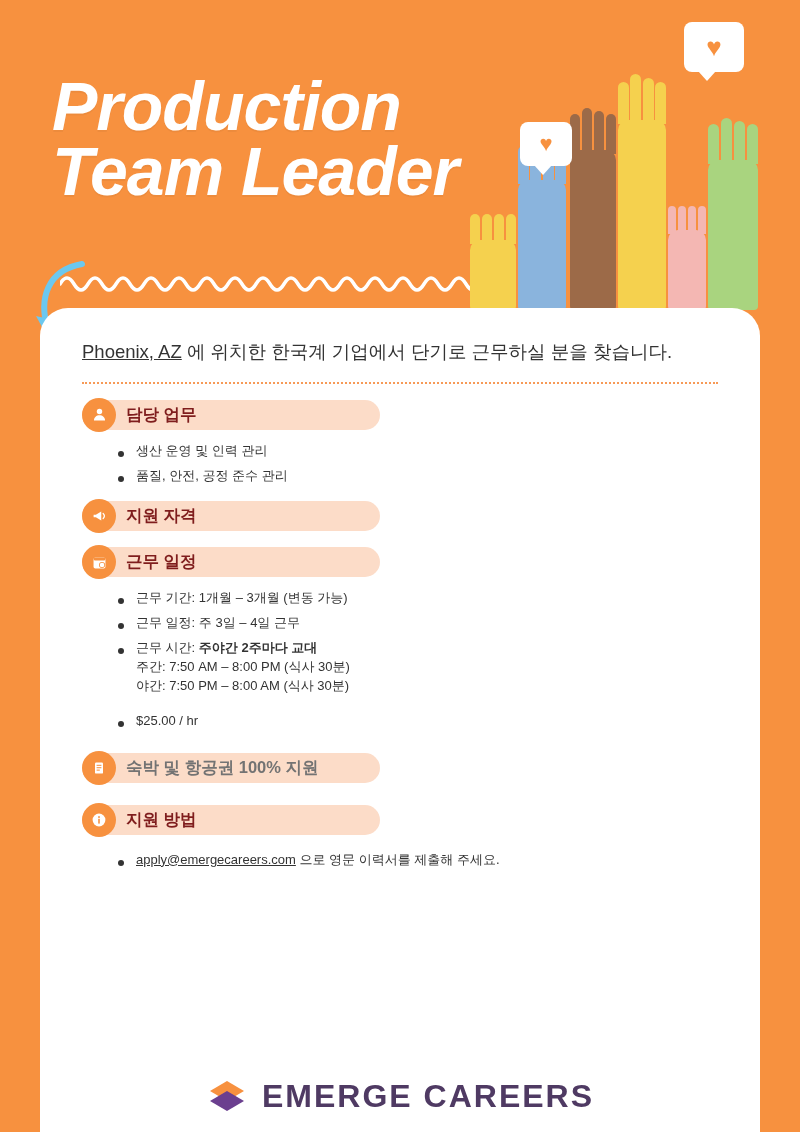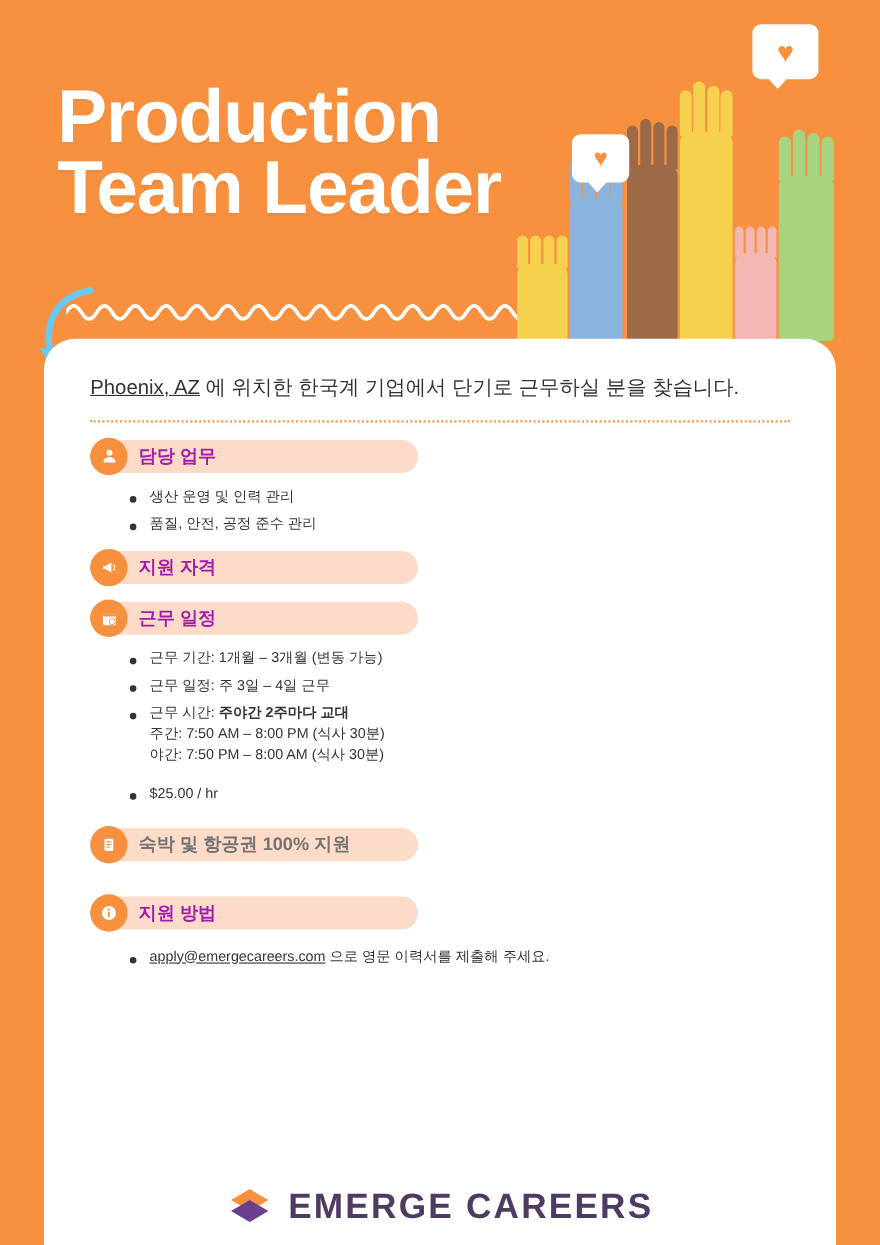--- a/index.html
+++ b/index.html
@@ -23,20 +23,21 @@
   .title {
     position: absolute;
     left: 52px; top: 74px;
     color: #ffffff;
     font-size: 68px;
     font-weight: bold;
     line-height: 0.95;
     letter-spacing: -1px;
     text-shadow: 0 2px 0 rgba(0,0,0,0.04);
     white-space: pre-line;
+    font-style: italic;
   }
   .squiggle {
     position: absolute;
     left: 60px; top: 272px;
     width: 430px; height: 20px;
   }
   .arrow-curve {
     position: absolute;
     left: 30px; top: 258px;
     width: 60px; height: 110px;
@@ -102,21 +103,21 @@
     left: 0; top: -2px;
     width: 34px; height: 34px;
     border-radius: 50%;
     background: #f7913f;
     color: #ffffff;
     display: flex; align-items: center; justify-content: center;
     font-size: 16px;
     line-height: 1;
   }
   .sec-title {
-    color: #a21caf;
+    color: #7f1d1d;
     font-size: 16.5px;
     font-weight: bold;
   }
   .sec-title.dark { color: #737373; }
 
   ul.items {
     margin: 12px 0 0 34px;
     list-style: none;
   }
   ul.items li {
@@ -319,21 +320,21 @@
               <rect x="5" y="3" width="10" height="14" rx="1.5" fill="#fff"></rect>
               <rect x="7" y="6" width="6" height="1.3" fill="#f7913f"></rect>
               <rect x="7" y="9" width="6" height="1.3" fill="#f7913f"></rect>
               <rect x="7" y="12" width="4" height="1.3" fill="#f7913f"></rect>
             </svg>
         </div>
         <span class="sec-title dark">숙박 및 항공권 100% 지원</span>
       </div>
     </div>
 
-    <div class="section" style="margin-top:32px;">
+    <div class="section" style="margin-top:22px;">
       <div class="sec-head">
         <div class="sec-icon">
           <svg width="16" height="16" viewBox="0 0 20 20">
               <circle cx="10" cy="10" r="8" fill="#fff"></circle>
               <rect x="9" y="8.5" width="2" height="6" fill="#f7913f"></rect>
               <rect x="9" y="5.2" width="2" height="2.2" fill="#f7913f"></rect>
             </svg>
         </div>
         <span class="sec-title">지원 방법</span>
       </div>

